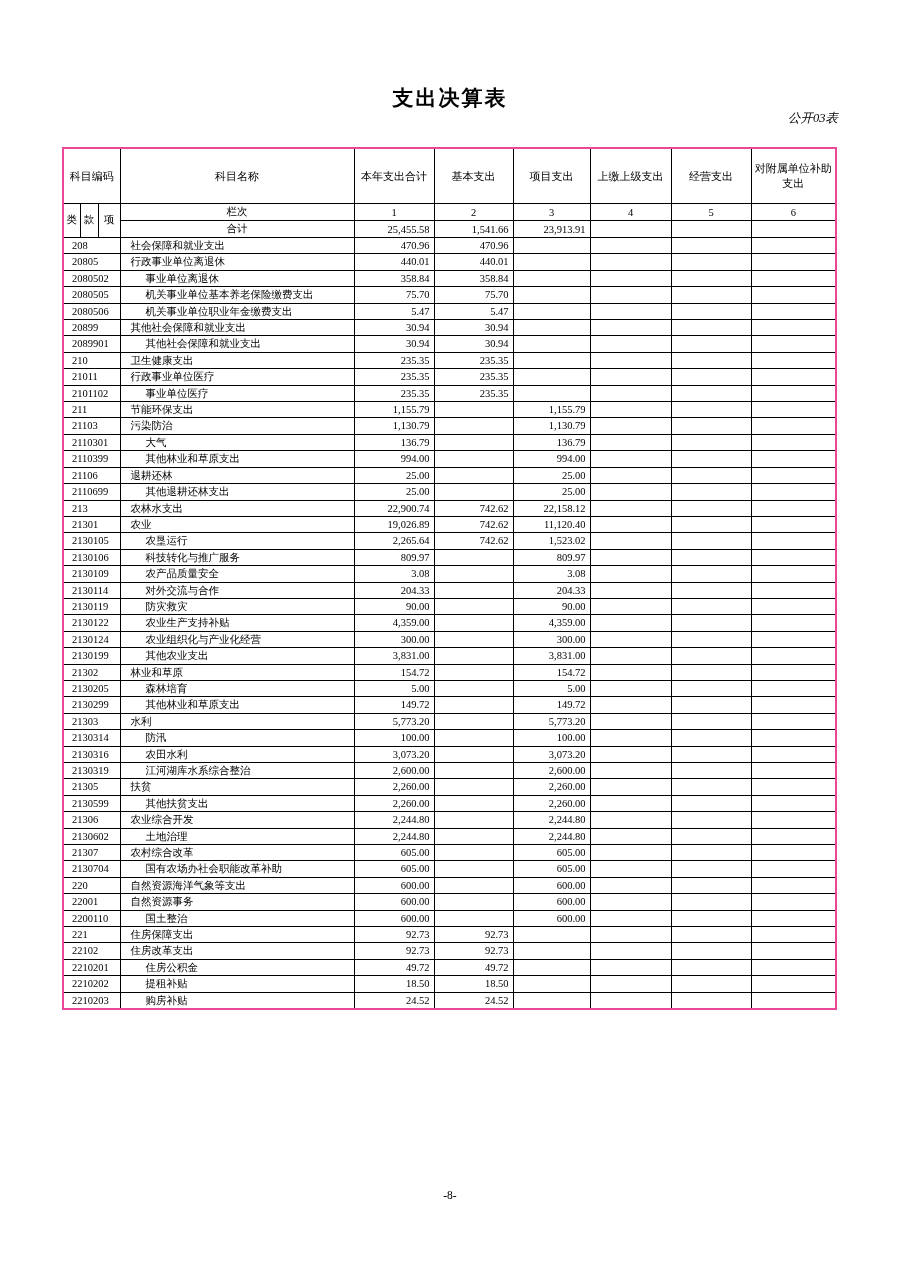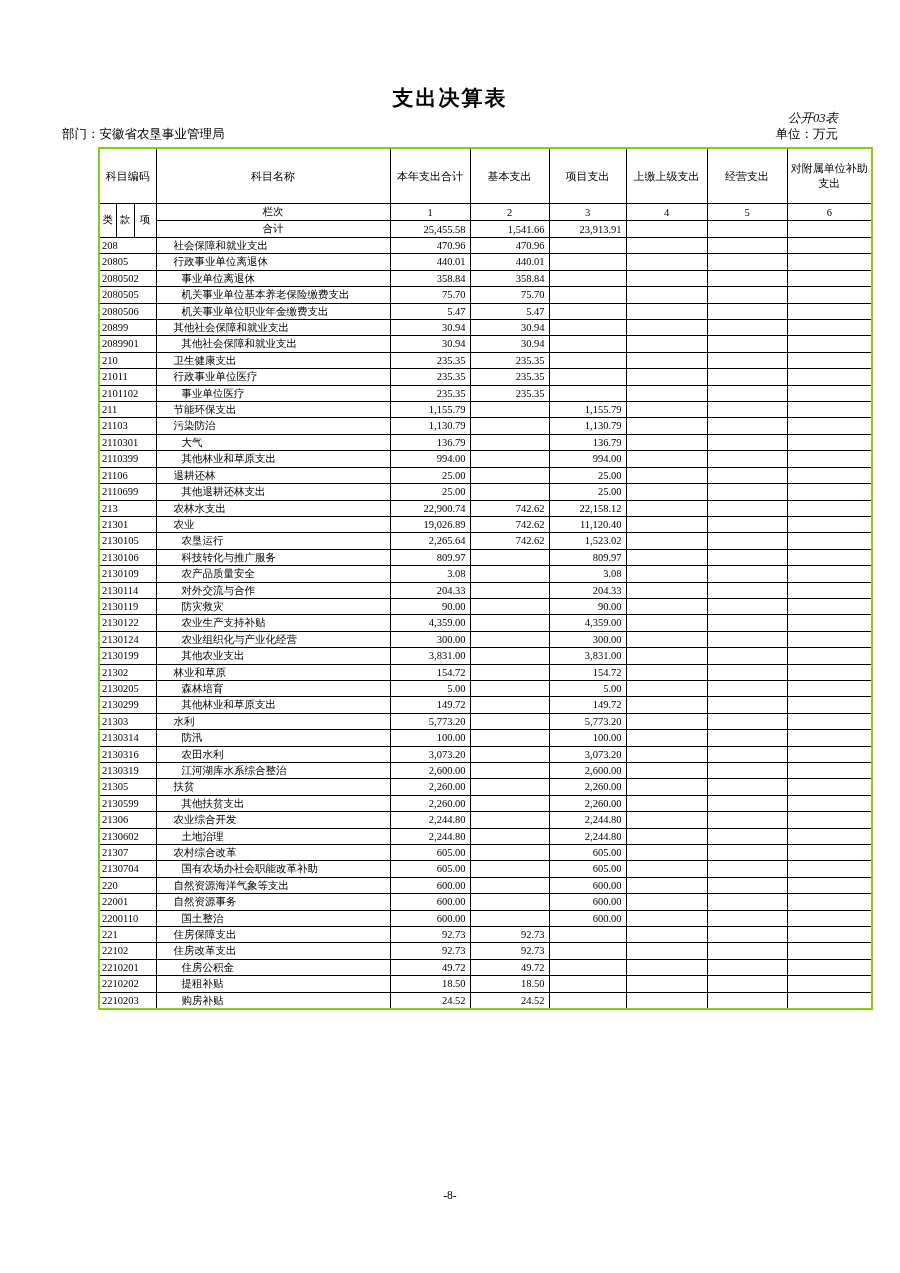--- a/index.html
+++ b/index.html
@@ -33,43 +33,42 @@
     display: flex;
     justify-content: space-between;
     font-size: 12.5px;
   }
   table.acct {
     position: absolute;
     top: 147px; left: 62px;
     width: 773px;
     border-collapse: collapse;
     table-layout: fixed;
-    border: 2px solid #84cc16;
-    margin-left: 36px;
+    border: 2px solid #ec4899;
   }
   .acct th, .acct td {
     border: 1px solid #000;
     overflow: hidden;
     white-space: nowrap;
     padding: 0;
   }
   .acct thead th {
     font-weight: normal;
     text-align: center;
     font-size: 11px;
     line-height: 1.35;
   }
   .acct tr.hdr-main th { height: 52px; white-space: normal; padding: 1px 2px; }
   .acct tr.hdr-idx th, .acct tr.hdr-idx td,
   .acct tr.hdr-total th, .acct tr.hdr-total td { height: 16px; font-size: 10.5px; }
   .acct tr.hdr-idx td { text-align: center; }
   .acct th.sub-col { font-size: 11px; }
   .acct tbody td { height: 15.4px; line-height: 15.4px; font-size: 10.5px; }
-  .acct td.code { text-align: left; padding: 0 2px; }
-  .acct td.name { text-align: left; padding: 0 17px; }
+  .acct td.code { text-align: left; padding: 0 8px; }
+  .acct td.name { text-align: left; padding: 0 10px; }
   .acct td.name.indent { padding-left: 25px; }
   .acct td.num { text-align: right; padding: 0 4px; }
   .acct th.total-label { font-size: 11px; }
   .note {
     position: absolute;
     top: 1012px; left: 62px; right: 62px;
     font-size: 11.5px;
     letter-spacing: 0.5px;
   }
   .page-number {
@@ -81,24 +80,20 @@
 </style>
 </head>
 <body>
 
 <div class="page">
 
   <div class="doc-title">支出决算表</div>
 
   <div class="table-code">公开03表</div>
 
-  <div class="meta-row">
-    <span>部门：安徽省农垦事业管理局</span>
-    <span>单位：万元</span>
-  </div>
 
   <table class="acct">
     <colgroup>
       <col style="width:17px">
         <col style="width:18px">
         <col style="width:22px">
       <col style="width:234px">
       <col style="width:80px">
         <col style="width:79px">
         <col style="width:77px">

